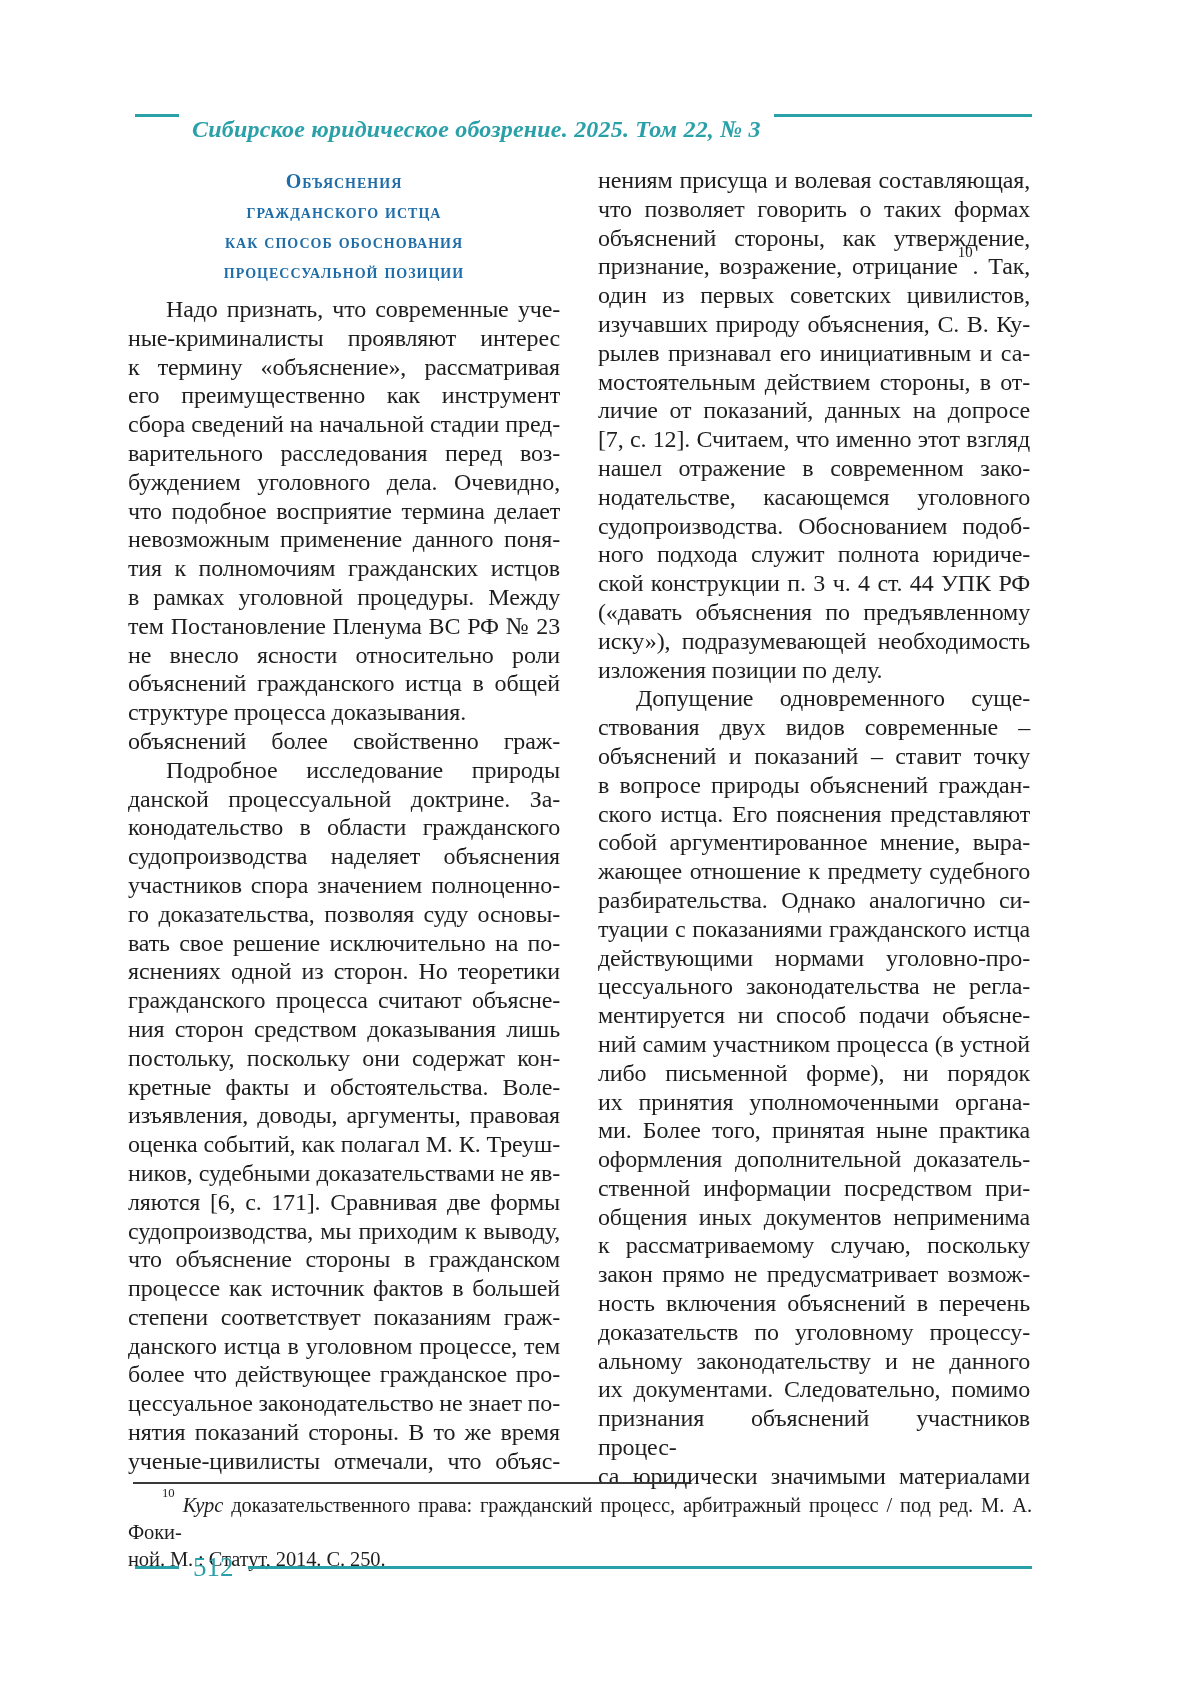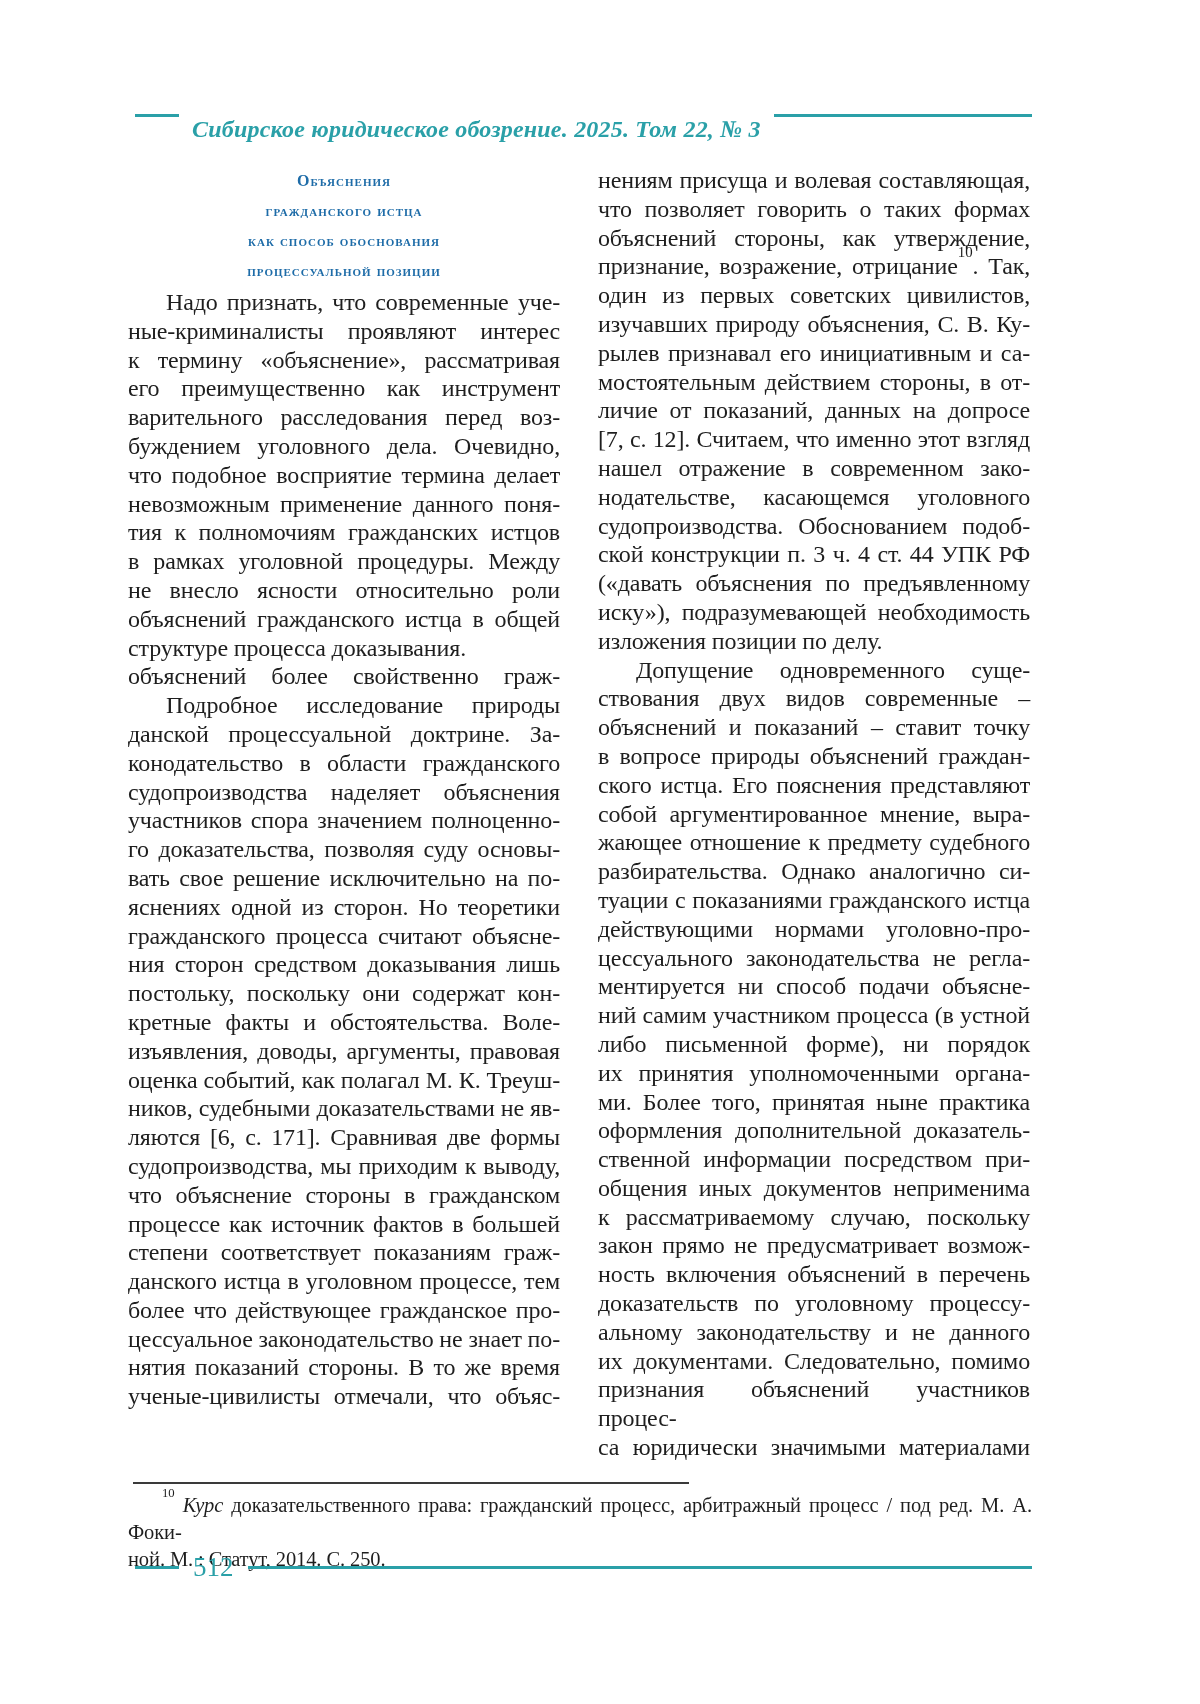--- a/index.html
+++ b/index.html
@@ -30,22 +30,22 @@
   
   .col{
     position:absolute;top:166px;width:432px;
     font-size:24px;line-height:28.8px;letter-spacing:-0.15px;
     text-align:justify;
   }
   .col.left{left:128px;}
   .col.right{left:598px;}
   .article-title{
     color:var(--title-blue);font-weight:bold;font-variant:small-caps;
-    text-align:center;font-size:16px;line-height:30px;letter-spacing:1px;
-    margin-bottom:2px;
+    text-align:center;font-size:20px;line-height:30px;letter-spacing:1px;
+    margin-bottom:9px;
   }
   .title-line{display:block;}
   .para{margin:0;}
   .ln{text-align:justify;}
   .ln.j{text-align-last:justify;}
   .ln.first{text-indent:38px;}
   sup.sup{
     font-size:0.62em;line-height:0;position:relative;top:-0.55em;
     letter-spacing:0;
   }
@@ -84,26 +84,28 @@
       <span class="title-line">гражданского истца</span>
       <span class="title-line">как способ обоснования</span>
       <span class="title-line">процессуальной позиции</span>
     </div>
   <div>
       <div class="para">
         <div class="ln j first">Надо признать, что современные уче-</div>
         <div class="ln j">ные-криминалисты проявляют интерес</div>
         <div class="ln j">к термину «объяснение», рассматривая</div>
         <div class="ln j">его преимущественно как инструмент</div>
+        <div class="ln j">сбора сведений на начальной стадии пред-</div>
         <div class="ln j">варительного расследования перед воз-</div>
         <div class="ln j">буждением уголовного дела. Очевидно,</div>
         <div class="ln j">что подобное восприятие термина делает</div>
         <div class="ln j">невозможным применение данного поня-</div>
         <div class="ln j">тия к полномочиям гражданских истцов</div>
         <div class="ln j">в рамках уголовной процедуры. Между</div>
+        <div class="ln j">тем Постановление Пленума ВС РФ № 23</div>
         <div class="ln j">не внесло ясности относительно роли</div>
         <div class="ln j">объяснений гражданского истца в общей</div>
         <div class="ln">структуре процесса доказывания.</div>
       </div>
       <div class="para">
         <div class="ln j">объяснений более свойственно граж-</div>
         <div class="ln j first">Подробное исследование природы</div>
         <div class="ln j">данской процессуальной доктрине. За-</div>
         <div class="ln j">конодательство в области гражданского</div>
         <div class="ln j">судопроизводства наделяет объяснения</div>
@@ -141,20 +143,21 @@
         <div class="ln j">признание, возражение, отрицание<sup class="sup">10</sup>. Так,</div>
         <div class="ln j">один из первых советских цивилистов,</div>
         <div class="ln j">изучавших природу объяснения, С. В. Ку-</div>
         <div class="ln j">рылев признавал его инициативным и са-</div>
         <div class="ln j">мостоятельным действием стороны, в от-</div>
         <div class="ln j">личие от показаний, данных на допросе</div>
         <div class="ln j">[7, с. 12]. Считаем, что именно этот взгляд</div>
         <div class="ln j">нашел отражение в современном зако-</div>
         <div class="ln j">нодательстве, касающемся уголовного</div>
         <div class="ln j">судопроизводства. Обоснованием подоб-</div>
+        <div class="ln j">ного подхода служит полнота юридиче-</div>
         <div class="ln j">ской конструкции п. 3 ч. 4 ст. 44 УПК РФ</div>
         <div class="ln j">(«давать объяснения по предъявленному</div>
         <div class="ln j">иску»), подразумевающей необходимость</div>
         <div class="ln">изложения позиции по делу.</div>
       </div>
       <div class="para">
         <div class="ln j first">Допущение одновременного суще-</div>
         <div class="ln j">ствования двух видов современные –</div>
         <div class="ln j">объяснений и показаний – ставит точку</div>
         <div class="ln j">в вопросе природы объяснений граждан-</div>

